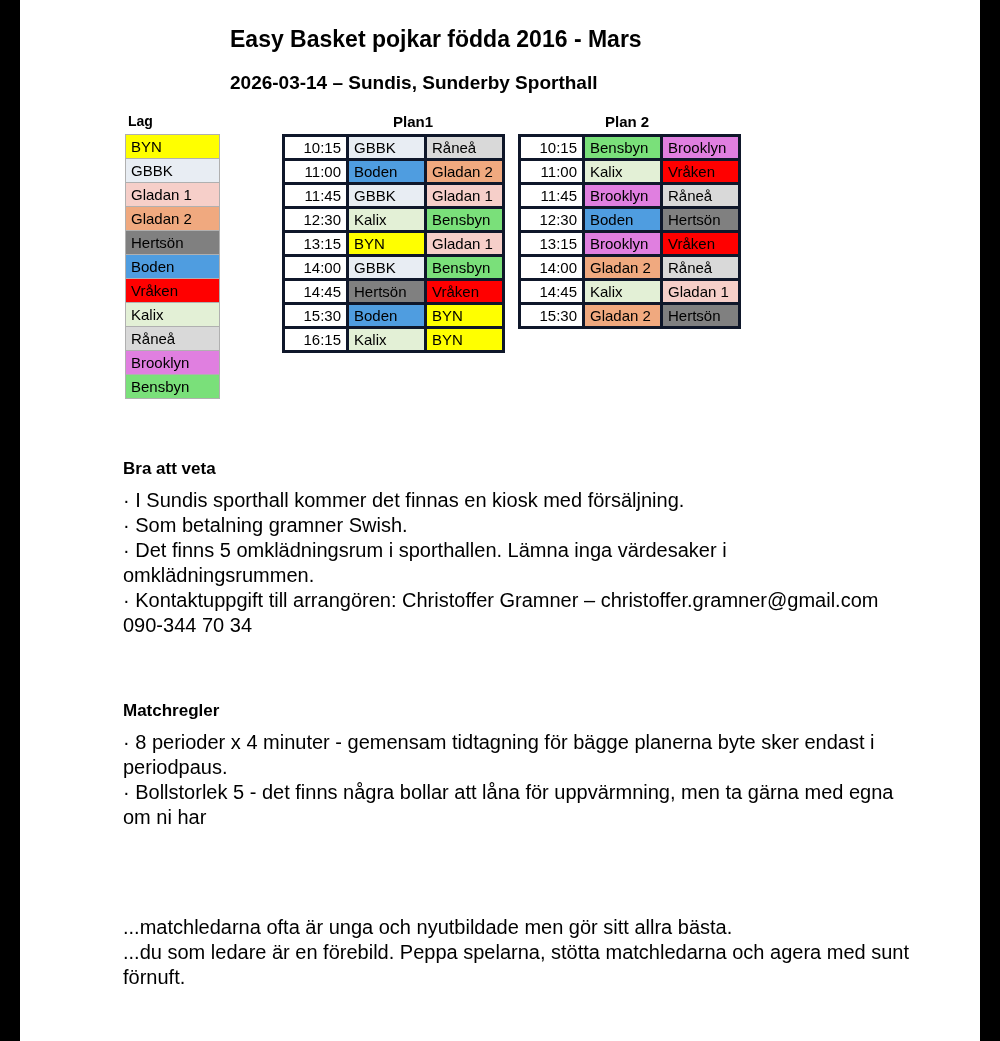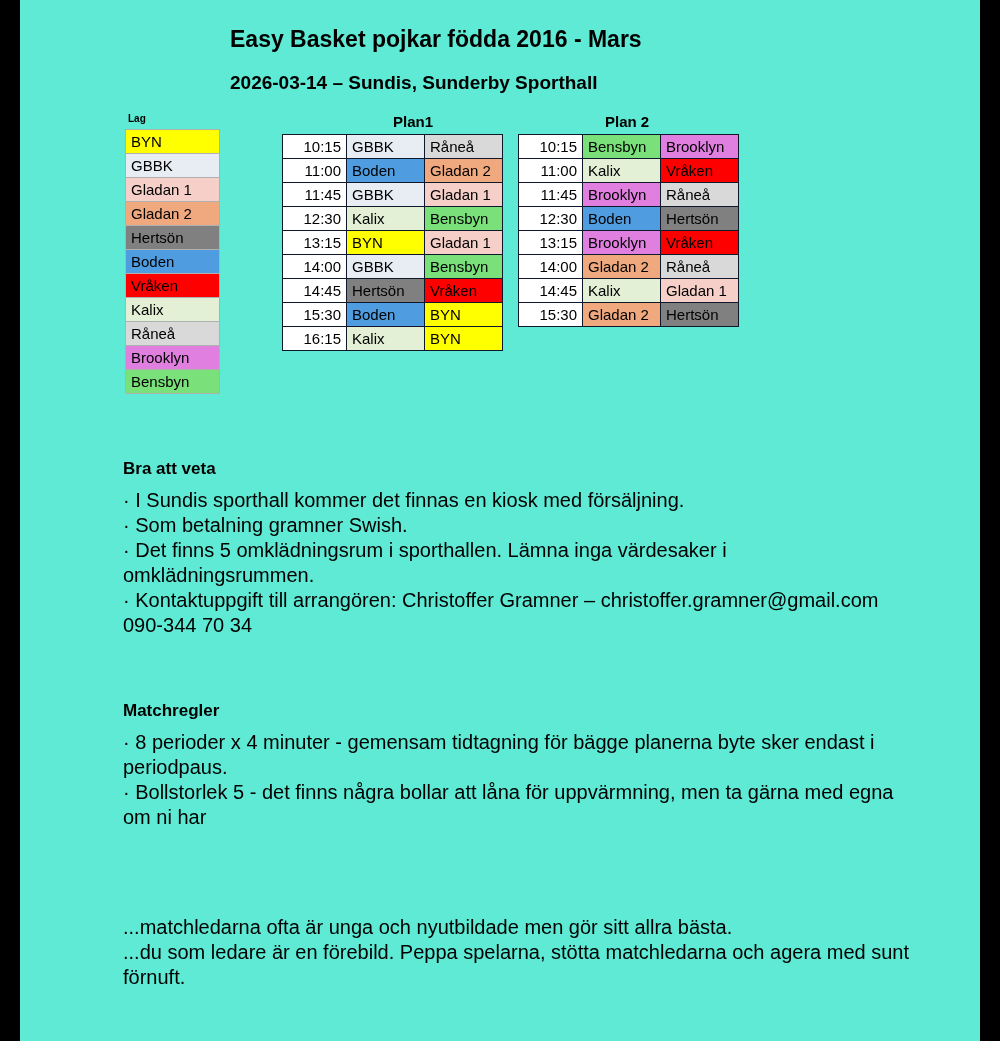--- a/index.html
+++ b/index.html
@@ -12,21 +12,21 @@
     height: 1041px;
     font-family: "Liberation Sans", sans-serif;
     overflow: hidden;
   }
   .page {
     position: absolute;
     left: 20px;
     top: 0;
     width: 960px;
     height: 1041px;
-    background: #5eead4;
+    background: #ffffff;
   }
   .title {
     font-size: 23px;
     font-weight: bold;
     color: #000;
     text-align: left;
     margin: 0;
     position: absolute;
     left: 210px;
     top: 26px;
@@ -42,21 +42,21 @@
   }
 
   
   .lag-wrap {
     position: absolute;
     left: 105px;
     top: 113px;
     width: 95px;
   }
   .lag-header {
-    font-size: 10px;
+    font-size: 14px;
     font-weight: bold;
     color: #000;
     padding: 0 0 5px 3px;
   }
   .lag-list {
     border: 1px solid #b0b0b0;
     border-bottom: none;
   }
   .lag-item {
     height: 24px;
@@ -81,21 +81,21 @@
 
   .sched {
     position: absolute;
     border-collapse: collapse;
     font-size: 15px;
   }
   #plan1-table { left: 262px; top: 134px; }
   #plan2-table { left: 498px; top: 134px; }
 
   .sched td {
-    border: 1px solid #0f172a;
+    border: 3px solid #0f172a;
     height: 24px;
     box-sizing: border-box;
     padding: 0 5px;
     color: #000;
     white-space: nowrap;
   }
   .time-cell {
     text-align: right;
     width: 64px;
     background: #ffffff;

